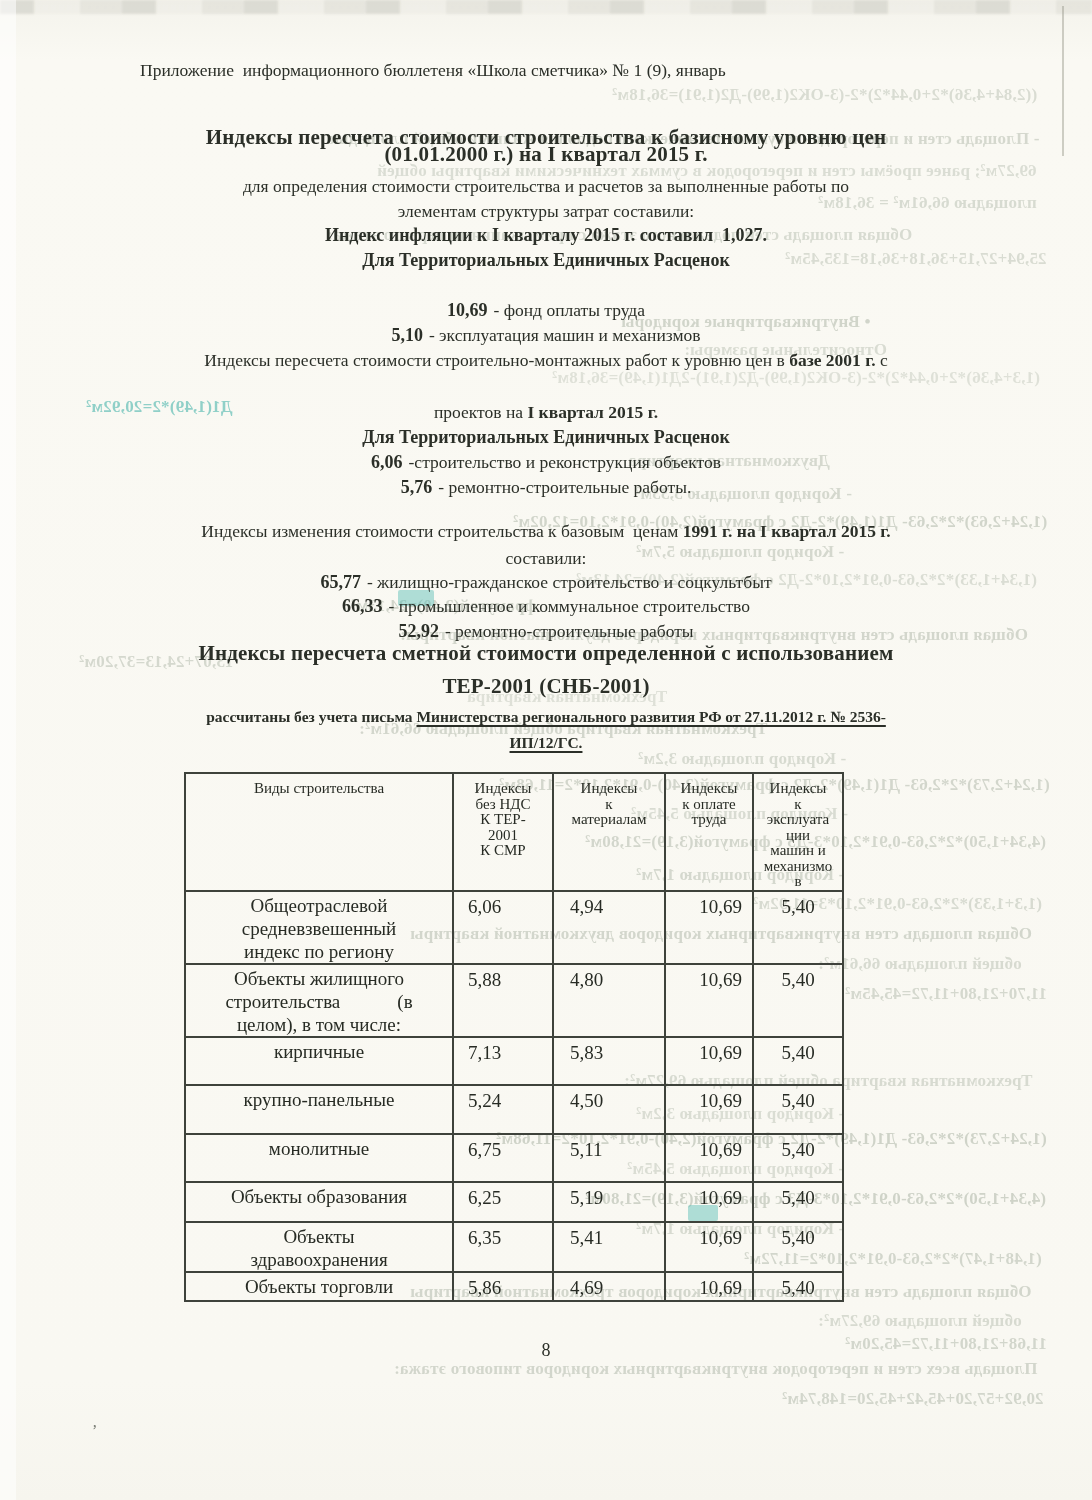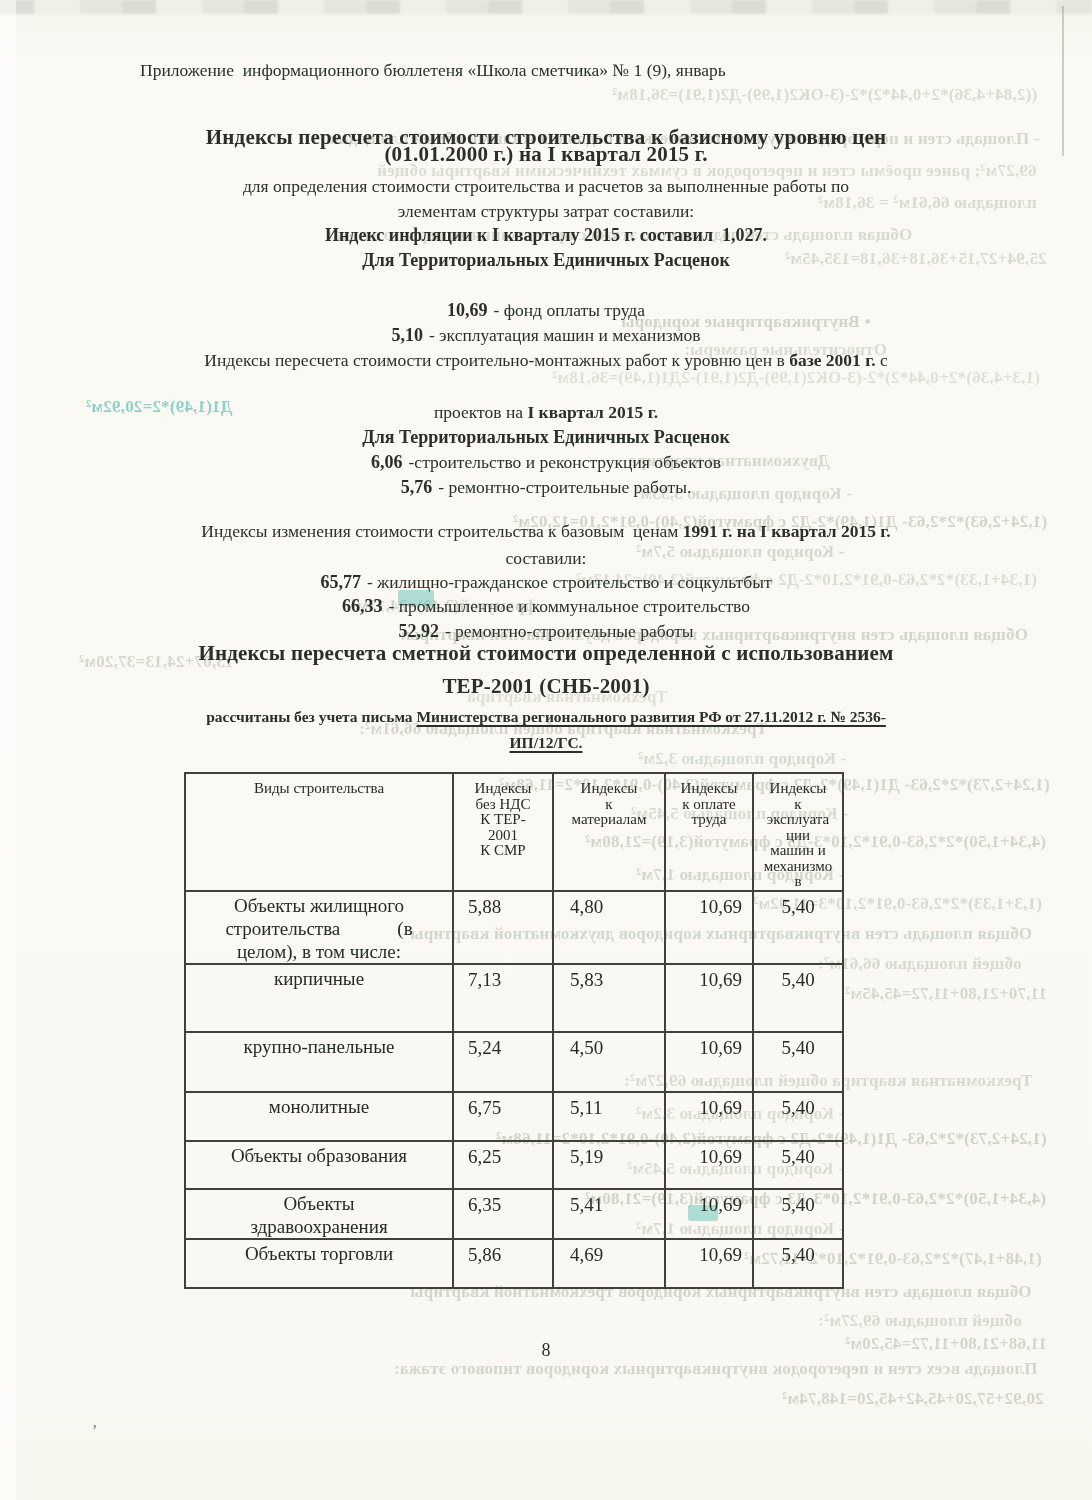--- a/index.html
+++ b/index.html
@@ -37,21 +37,21 @@
   .idx-table th { font-size:15px; line-height:15.5px; padding:7px 2px 0; text-align:center; }
   .idx-table thead tr { height:112px; }
   .idx-table td.lab { font-size:19px; line-height:23px; text-align:center; padding:2px 3px 0; }
   .idx-table td.v   { font-size:19px; line-height:23px; padding-top:3px; }
   .idx-table td.c-smr  { text-align:left;  padding-left:14px; }
   .idx-table td.c-mat  { text-align:left;  padding-left:16px; }
   .idx-table td.c-lab  { text-align:right; padding-right:10px; }
   .idx-table td.c-mach { text-align:center; }
   .idx-table tbody tr:nth-child(1){height:72px}
   .idx-table tbody tr:nth-child(2){height:68px}
-  .idx-table tbody tr:nth-child(3){height:60px}
+  .idx-table tbody tr:nth-child(3){height:48px}
   .idx-table tbody tr:nth-child(4){height:49px}
   .idx-table tbody tr:nth-child(5){height:48px}
   .idx-table tbody tr:nth-child(6){height:40px}
   .idx-table tbody tr:nth-child(7){height:49px}
   .idx-table tbody tr:nth-child(8){height:20px}
 </style>
 </head>
 <body>
 
 <div class="page">
@@ -164,20 +164,29 @@
 к
 эксплуата
 ции
 машин и
 механизмо
 в</th>
       </tr>
     </thead>
     <tbody>
       <tr>
+        <td class="lab">Общеотраслевой
+средневзвешенный
+индекс по региону</td>
+        <td class="v c-smr">6,06</td>
+        <td class="v c-mat">4,94</td>
+        <td class="v c-lab">10,69</td>
+        <td class="v c-mach">5,40</td>
+      </tr>
+      <tr>
         <td class="lab">Объекты жилищного
 строительства&nbsp;&nbsp;&nbsp;&nbsp;&nbsp;&nbsp;&nbsp;&nbsp;&nbsp;&nbsp;&nbsp;&nbsp;(в
 целом), в том числе:</td>
         <td class="v c-smr">5,88</td>
         <td class="v c-mat">4,80</td>
         <td class="v c-lab">10,69</td>
         <td class="v c-mach">5,40</td>
       </tr>
       <tr>
         <td class="lab">кирпичные</td>

